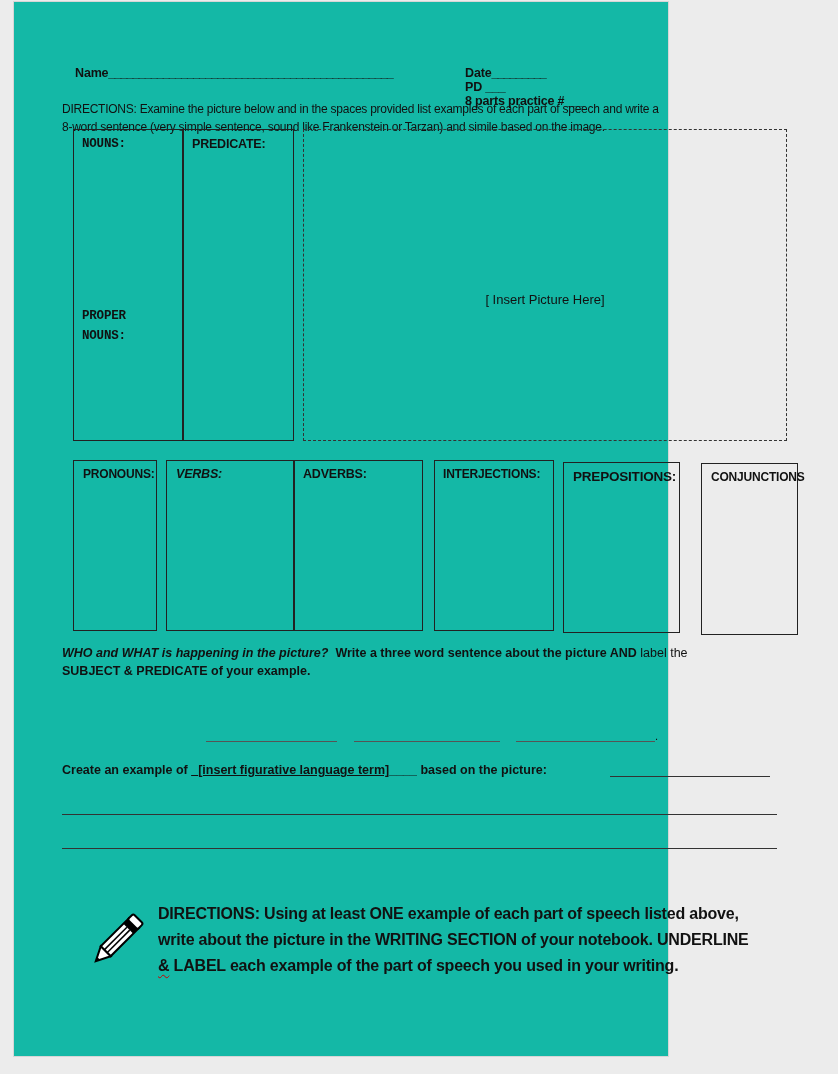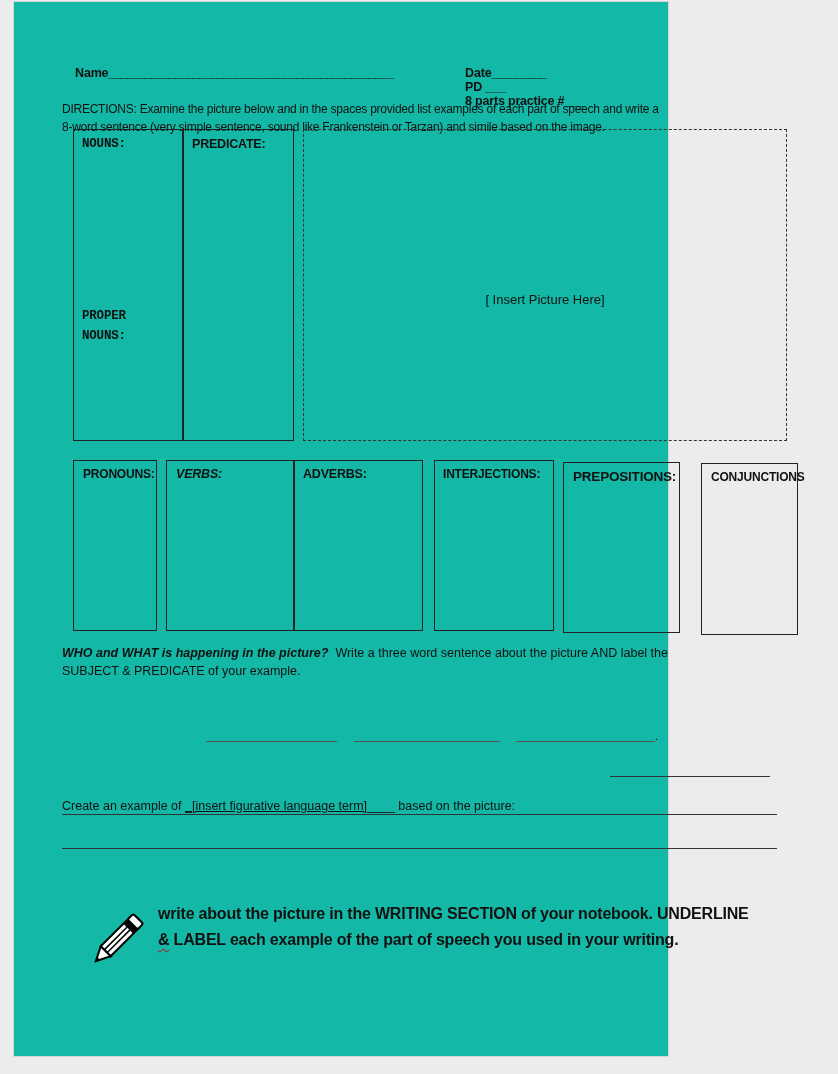--- a/index.html
+++ b/index.html
@@ -12,21 +12,21 @@
       color: #111;
     }
     .page {
       position: absolute; left: 13px; top: 1px;
       width: 656px; height: 1056px;
       background: #14b8a6;
       border: 1px solid #d6d6d6;
       box-sizing: border-box;
     }
     .abs { position: absolute; }
-    .b { font-weight: normal; margin-top: 36px; }
+    .b { font-weight: bold; }
     .hdr { font-size: 12.5px; font-weight: bold; white-space: pre; letter-spacing: -0.2px; }
     .dir { font-size: 12px; font-weight: normal; line-height: 18px; letter-spacing: -0.25px; margin-top: 15px; }
     .box { position: absolute; border: 1.5px solid #222; box-sizing: border-box; }
     .lbl { position: absolute; font-weight: bold; font-size: 12.5px; letter-spacing: -0.2px; }
     .lbl.sm { font-size: 12px; }
     .lbl.md { font-size: 12px; }
     .lbl.lg { font-size: 13.5px; }
     .picbox {
       position: absolute; left: 289px; top: 127px; width: 484px; height: 312px;
       border: 1px dashed #333; box-sizing: border-box;
@@ -118,17 +118,18 @@
         <rect x="52" y="28" width="6" height="14" fill="#000"></rect>
         <rect x="58" y="28" width="8" height="14" fill="#fff" stroke="#000" stroke-width="2" rx="2"></rect>
         <line x1="20" y1="33" x2="52" y2="33" stroke="#000" stroke-width="1.5"></line>
         <line x1="20" y1="37" x2="52" y2="37" stroke="#000" stroke-width="1.5"></line>
         <polygon points="20,28 6,35 20,42" fill="#fff" stroke="#000" stroke-width="2"></polygon>
         <polygon points="10,33 6,35 10,37" fill="#000"></polygon>
       </g>
     </svg>
   </div>
   <div class="abs final" style="left:144px; top:899px; width:650px;">
+    <div>DIRECTIONS:  Using at least ONE example of each part of speech listed above,</div>
     <div>write about the picture in the WRITING SECTION of your notebook. UNDERLINE</div>
     <div><span class="squiggle">&amp;</span><span style="white-space:pre;text-align:right;"> LABEL each example of the part of speech you used in your writing.</span></div>
   </div>
 
 </div>
 
 </body></html>

